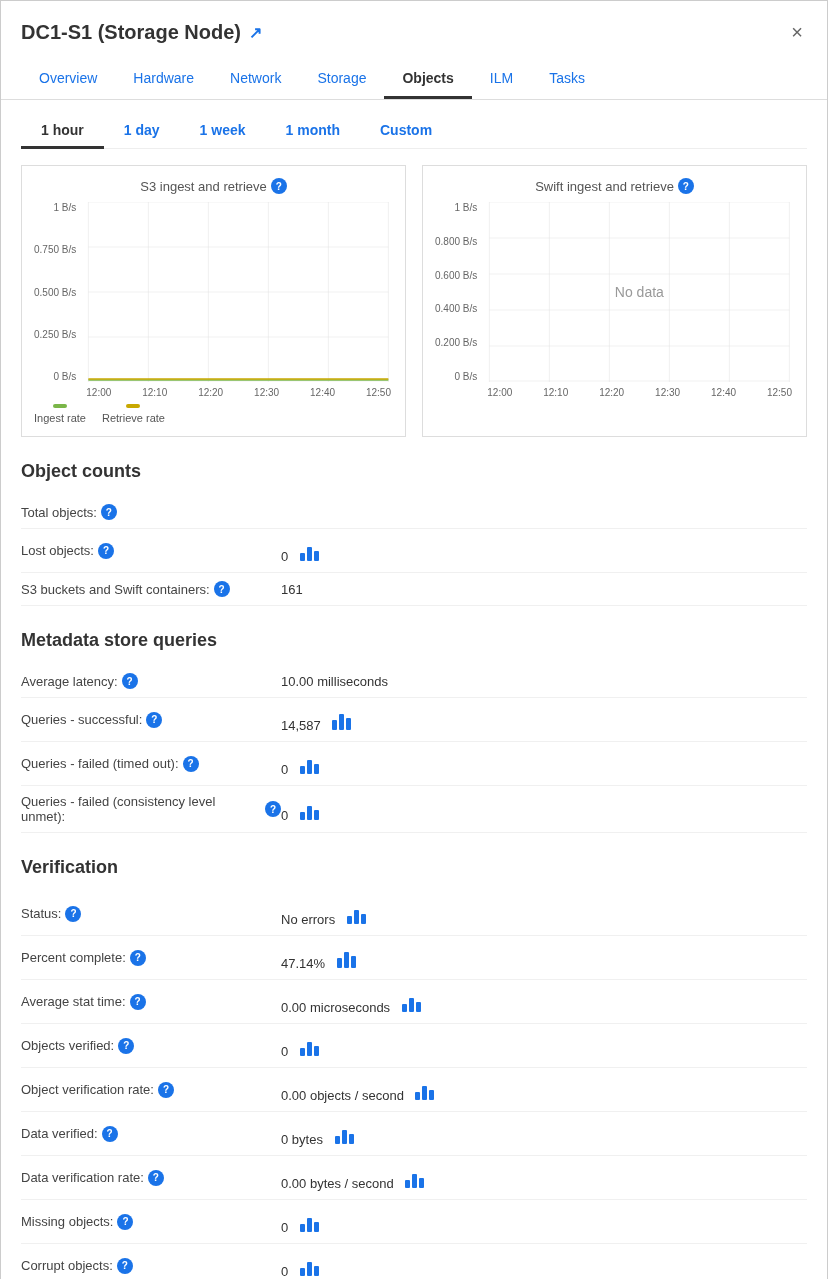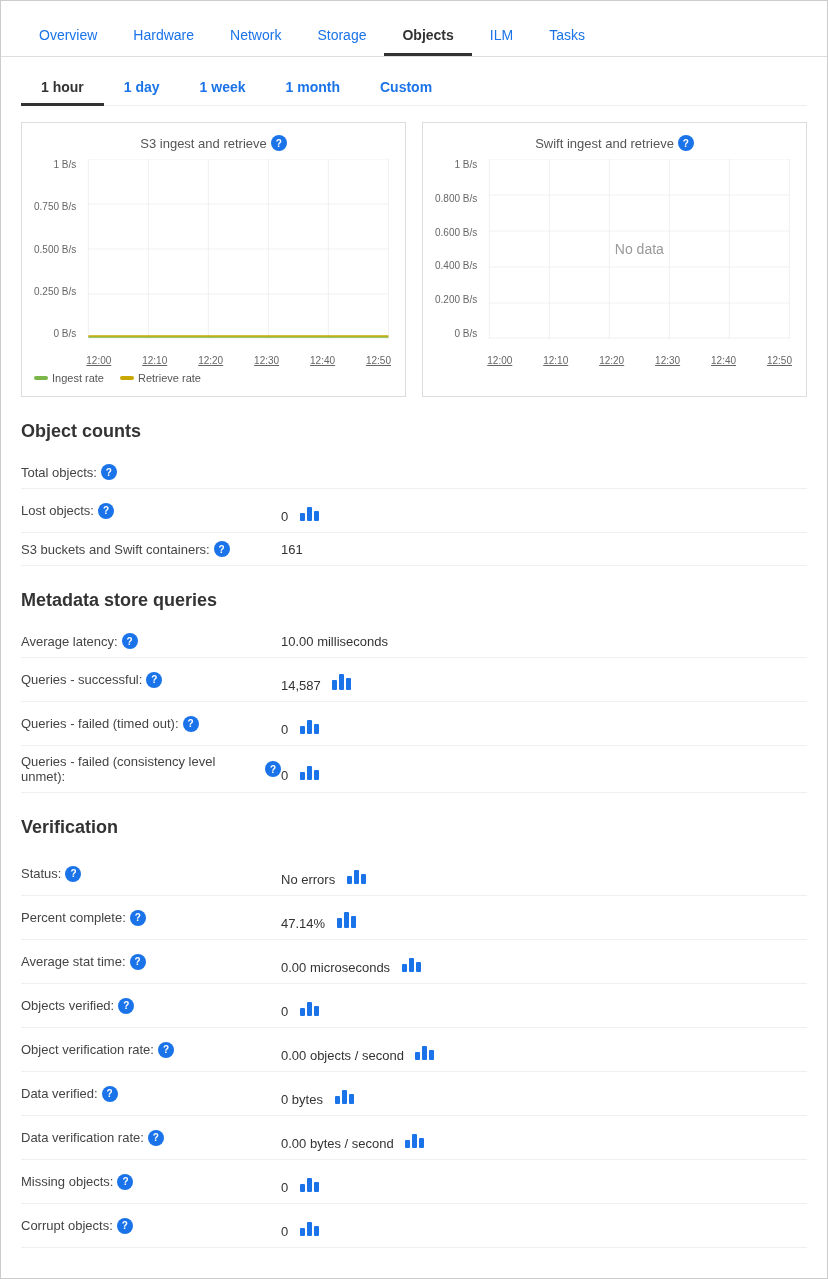--- a/index.html
+++ b/index.html
@@ -14,37 +14,44 @@
     .nav-tab { padding: 10px 18px; color: #1a73e8; text-decoration: none; font-size: 14px; border-bottom: 3px solid transparent; cursor: pointer; }
     .nav-tab.active { color: #333; font-weight: bold; border-bottom: 3px solid #333; }
     .content { padding: 0 20px 20px; }
     .time-tabs { display: flex; gap: 0; padding: 14px 0 0; border-bottom: 1px solid #eee; margin-bottom: 16px; }
     .time-tab { padding: 8px 20px; color: #1a73e8; font-size: 14px; cursor: pointer; border-bottom: 3px solid transparent; margin-bottom: -1px; font-weight: bold; }
     .time-tab.active { color: #333; font-weight: bold; border-bottom: 3px solid #333; }
     .charts-row { display: flex; gap: 16px; margin-bottom: 24px; }
     .chart-box { flex: 1; border: 1px solid #ddd; padding: 12px; }
     .chart-title { font-size: 13px; color: #555; text-align: center; margin-bottom: 8px; display: flex; align-items: center; justify-content: center; gap: 4px; }
     .help-icon { width: 16px; height: 16px; border-radius: 50%; background: #1a73e8; color: #fff; font-size: 10px; display: inline-flex; align-items: center; justify-content: center; cursor: pointer; font-weight: bold; flex-shrink: 0; }
-    .chart-labels { display: flex; justify-content: space-between; font-size: 10px; color: #666; margin-top: 13px; padding: 0 2px; text-decoration: underline; }
+    .chart-labels { display: flex; justify-content: space-between; font-size: 10px; color: #666; margin-top: 2px; padding: 0 2px; }
     .chart-legend { display: flex; gap: 16px; margin-top: 6px; font-size: 11px; color: #555; }
-    .legend-item { display: flex; align-items: center; gap: 4px; }
+    .legend-item { display: flex; align-items: center; gap: 4px; flex-direction: column; }
     .legend-dot { width: 14px; height: 4px; border-radius: 2px; }
     .section-title { font-size: 18px; font-weight: bold; color: #333; margin: 20px 0 14px; }
     .data-row { display: flex; align-items: center; padding: 8px 0; border-bottom: 1px solid #f0f0f0; }
     .data-label { flex: 0 0 260px; color: #444; font-size: 13px; display: flex; align-items: center; gap: 4px; }
     .data-value { flex: 1; color: #333; font-size: 13px; }
     .chart-mini { width: 28px; height: 24px; display: inline-flex; align-items: flex-end; gap: 2px; margin-left: 8px; }
     .mini-bar { width: 5px; background: #1a73e8; border-radius: 1px; }
     .section-divider { margin: 24px 0 0; }
   </style>
 </head>
 <body>
 
 <div class="modal">
   <div class="modal-header">
+    <div class="modal-title-row">
+      <div class="modal-title">
+        <span>DC1-S1 (Storage Node)</span>
+        <span class="external-link-icon">↗</span>
+      </div>
+      <button class="close-btn">×</button>
+    </div>
     <nav class="nav-tabs">
     <div class="nav-tab">Overview</div>
         <div class="nav-tab">Hardware</div>
         <div class="nav-tab">Network</div>
         <div class="nav-tab">Storage</div>
         <div class="nav-tab active">Objects</div>
         <div class="nav-tab">ILM</div>
         <div class="nav-tab">Tasks</div>
       </nav>
   </div>

